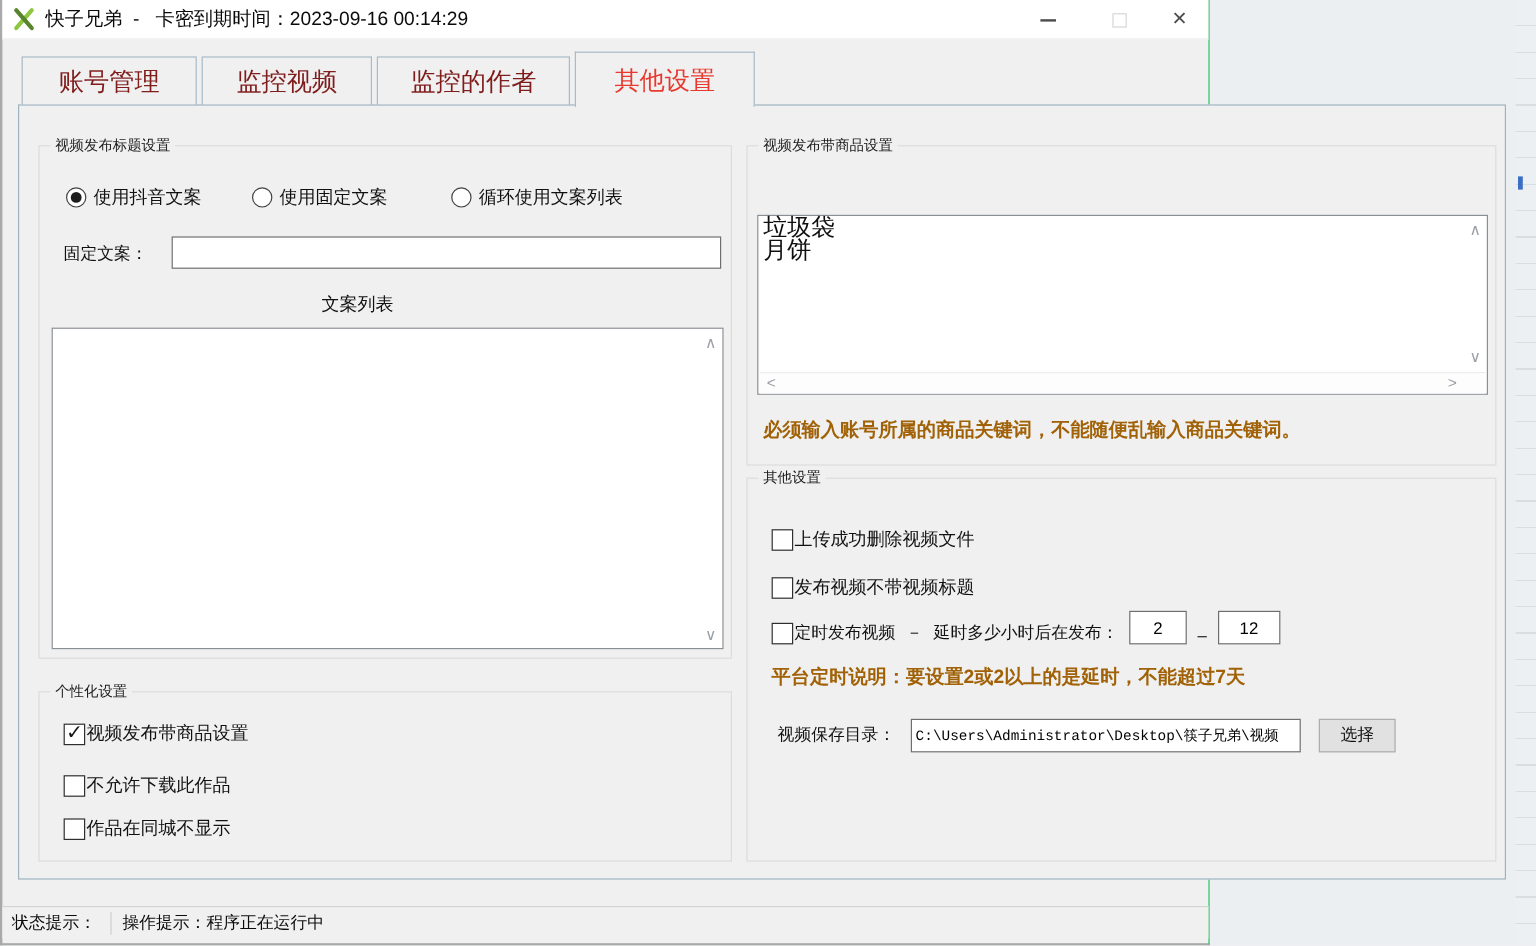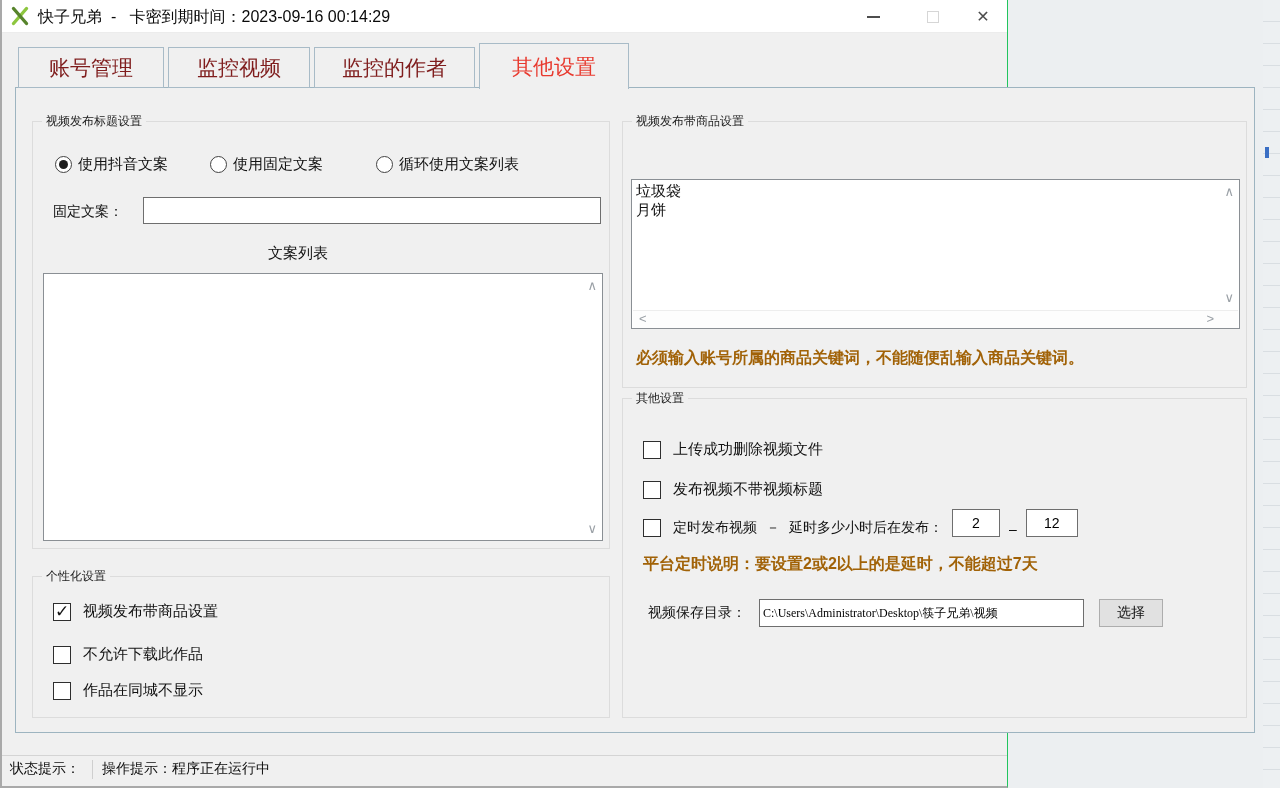--- a/index.html
+++ b/index.html
@@ -51,53 +51,53 @@
   
   .fixed-label{position:absolute;left:20px;top:81px;font-size:14px}
   .fixed-input{position:absolute;left:110px;top:75px;width:458px;height:27px;border:1px solid #6e6e6e;background:#fff;font-size:14px;padding:0 5px;outline:none}
 
   .list-label{position:absolute;top:122px;left:0;width:530px;text-align:center;font-size:15px}
 
   
   .ta{background:#fff;border:1px solid #8a8f94;position:absolute}
   .ta1{left:10px;top:151px;width:560px;height:268px}
   .ta2{left:8px;top:57px;width:609px;height:150px}
-  .ta-text{position:absolute;left:4px;top:1px;right:22px;font-size:15px;line-height:19px;white-space:pre-wrap;color:#101010}
+  .ta-text{position:absolute;left:4px;top:1px;right:22px;font-size:20px;line-height:19px;white-space:pre-wrap;color:#101010}
   .sa{position:absolute;color:#9aa0a6;font-size:13px;line-height:1;cursor:default}
   .sa-up{right:5px;top:5px}
   .sa-up::after{content:"∧"}
   .sa-down{right:5px;bottom:5px}
   .ta2 .sa-down{bottom:24px}
   .sa-down::after{content:"∨"}
   .sa-left{left:6px;bottom:3px}
   .sa-left::after{content:"<"}
   .sa-right{right:24px;bottom:3px}
   .sa-right::after{content:">"}
   .hbar{position:absolute;left:1px;right:1px;bottom:0;height:18px;border-top:1px solid #ededed;background:#fdfdfd}
 
   
-  .cb-item{display:flex;align-items:center;gap:12px;font-size:15px;cursor:default}
+  .cb-item{display:flex;align-items:center;gap:1px;font-size:15px;cursor:default}
   .cb-abs{position:absolute;left:20px}
   .checkbox{width:18px;height:18px;border:1px solid #2e2e2e;background:#fff;position:relative;flex:none}
   .checkbox.on::after{content:"✓";position:absolute;left:1px;top:-3px;font-size:17px;font-weight:bold;color:#151515}
 
   
   .prod-header{position:absolute;top:13px;left:0;width:540px;text-align:center;font-size:19px;font-weight:bold;color:#000}
   .warn{color:#a16207;font-size:16px;font-weight:bold;position:absolute;white-space:nowrap}
   .warn1{left:13px;top:226px}
   .warn2{left:20px;top:155px}
 
   
   .o-cb1{top:41px}.o-cb2{top:81px}
   .row3{position:absolute;left:20px;top:110px;display:flex;align-items:flex-end;font-size:14px;gap:9px}
   .row3 .cb-item{font-size:14px}
   .num-input{width:48px;height:28px;border:1px solid #6e6e6e;background:#fff;font-size:14px;text-align:center;outline:none}
   .save-row{position:absolute;left:25px;top:200px;display:flex;align-items:center;font-size:14px}
   .path-input{margin-left:13px;width:325px;height:28px;border:1px solid #6e6e6e;background:#fff;
-    font-family:Liberation Serif, serif;font-size:12px;padding:0 3px;outline:none}
+    font-family:Liberation Mono, monospace;font-size:12px;padding:0 3px;outline:none}
   .choose-btn{margin-left:15px;width:64px;height:28px;background:#e1e1e1;border:1px solid #adadad;font-size:14px;
     display:flex;align-items:center;justify-content:center;cursor:default}
 
   
   .statusbar{position:absolute;left:0;right:0;top:755px;height:27px;border-top:1px solid #d4d4d4;background:#f0f0f0;
     display:flex;align-items:center;font-size:14px;color:#0c0c0c}
   .sb-label{padding:0 12px 0 8px}
   .sb-sep{width:1px;height:19px;background:#cfcfcf;margin-right:9px}
 </style>
 </head>

